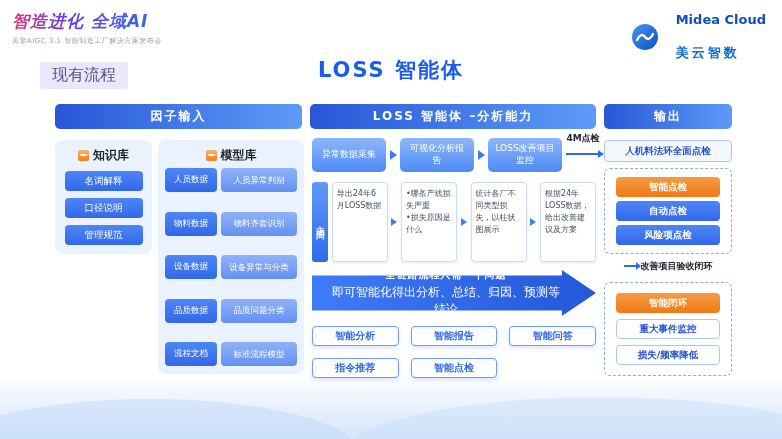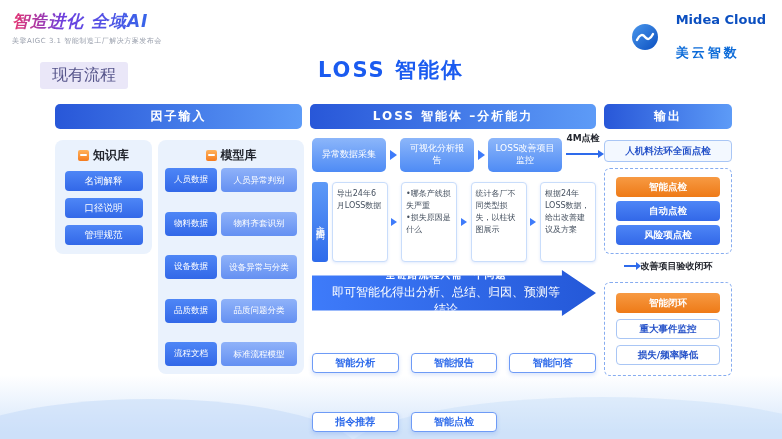--- a/index.html
+++ b/index.html
@@ -102,21 +102,21 @@
     display: flex; flex-direction: column; align-items: center; justify-content: center;
     text-align: center; padding-right: 34px; gap: 2px; padding-left: 18px; }
   .big-arrow-l1 { font-size: 10px; font-weight: bold; letter-spacing: 1px; }
   .big-arrow-l2 { font-size: 12px; }
 
   .cap-grid { position: absolute; left: 312px; top: 326px; width: 284px;
     display: grid; grid-template-columns: repeat(3, 1fr); gap: 12px 12px; }
   .cap-btn { height: 20px; background: #fff; border: 1px solid #6e9bf6; border-radius: 4px;
     color: #2e6beb; font-size: 10px; font-weight: bold;
     display: flex; align-items: center; justify-content: center;
-    box-shadow: 0 2px 4px rgba(46,107,235,.18); margin-top: 27px; }
+    box-shadow: 0 2px 4px rgba(46,107,235,.18); }
 
   
   .out-top { position: absolute; left: 604px; top: 140px; width: 128px; height: 22px;
     background: #f3f8ff; border: 1px solid #a9c6f5; border-radius: 4px;
     color: #2350c8; font-size: 9.5px; font-weight: bold;
     display: flex; align-items: center; justify-content: center; }
   .dash-group { position: absolute; left: 604px; width: 128px; border: 1px dashed #86acf0;
     border-radius: 6px; display: flex; flex-direction: column; align-items: center;
     justify-content: space-evenly; padding: 4px 0; }
   .dash-1 { top: 168px; height: 86px; }

